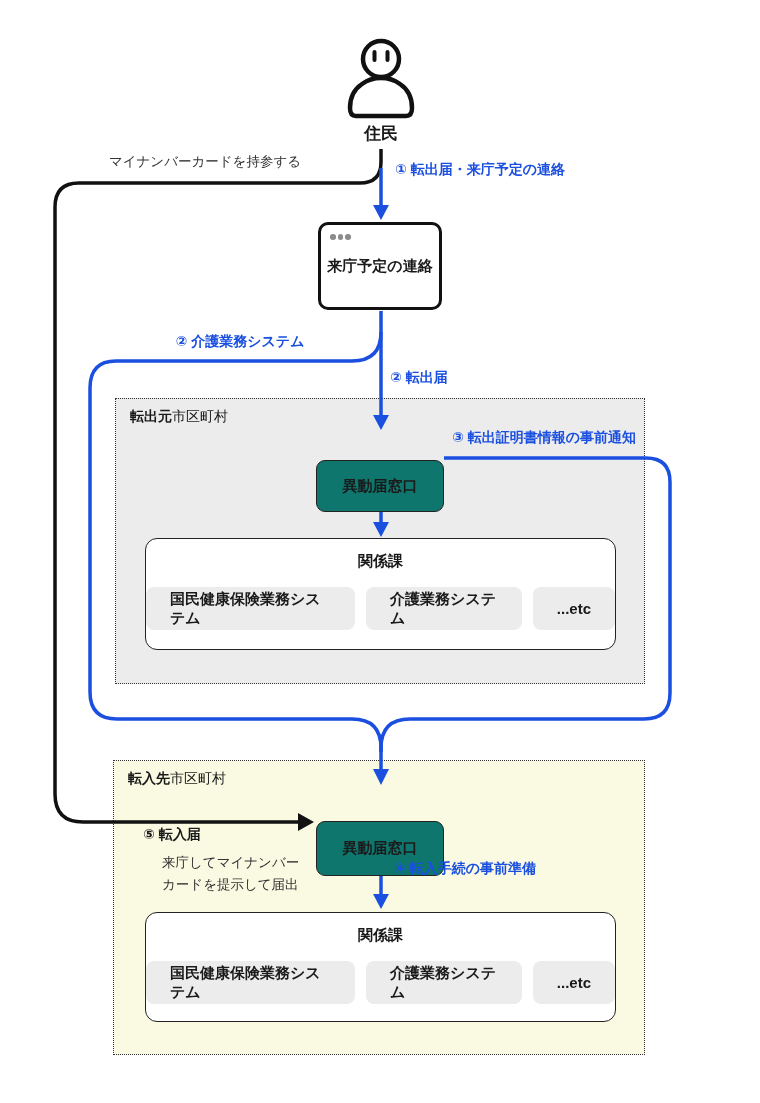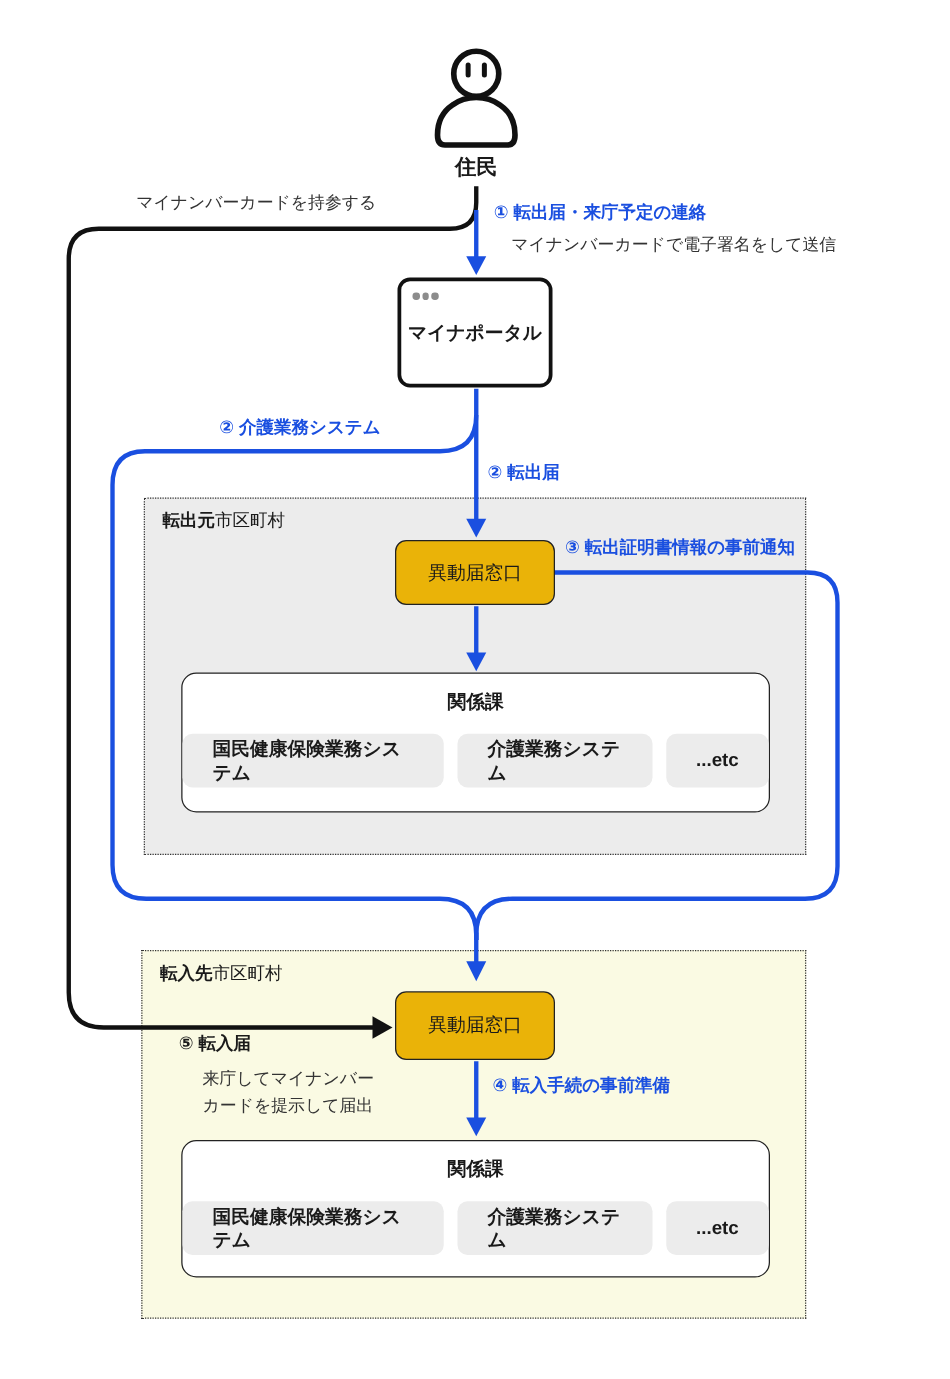--- a/index.html
+++ b/index.html
@@ -17,22 +17,22 @@
   .blue-line{stroke:var(--accent);stroke-width:3.5;fill:none;}
   .black-line{stroke:#111;stroke-width:3.5;fill:none;}
   .blue-fill{fill:var(--accent);stroke:none;}
   .black-fill{fill:#111;stroke:none;}
   .person{stroke:#111;stroke-width:4.5;fill:#fff;stroke-linejoin:round;}
   .person-eye{stroke:#111;stroke-width:4;stroke-linecap:round;}
   .lbl{position:absolute;z-index:3;white-space:nowrap;font-size:14px;color:var(--ink);}
   .lbl.blue{color:var(--accent);font-weight:bold;}
   .lbl.bold{font-weight:bold;}
   .lbl.sub{font-size:13.5px;color:var(--sub-ink);}
-  .node{position:absolute;z-index:2;background:#eab308;border:1.6px solid #222;border-radius:9px;
-        display:flex;align-items:center;justify-content:center;font-weight:normal;font-size:15px;color:var(--ink);}
+  .node{position:absolute;z-index:2;background:#0f766e;border:1.6px solid #222;border-radius:9px;
+        display:flex;align-items:center;justify-content:center;font-weight:bold;font-size:15px;color:var(--ink);margin-top:28px;}
   .portal{position:absolute;z-index:2;background:#fff;border:3px solid #111;border-radius:10px;}
   .portal .dots{position:absolute;left:9px;top:9px;display:flex;gap:2px;}
   .portal .dot{width:5.5px;height:5.5px;border-radius:50%;background:#8c8c8c;}
   .portal .portal-label{position:absolute;left:0;right:0;top:0;bottom:0;display:flex;align-items:center;justify-content:center;
         font-weight:bold;font-size:15px;color:var(--ink);}
   .section{position:absolute;z-index:0;border:1.5px dotted #333;}
   .section.src{background:var(--src-bg);}
   .section.dst{background:var(--dst-bg);}
   .section-label{position:absolute;left:14px;top:9px;font-size:14px;color:var(--ink);}
   .section-label b{font-weight:bold;}
@@ -89,29 +89,28 @@
 
     <path class="blue-line" d="M 381 849 L 381 895"></path>
     <polygon class="blue-fill" points="373,894 389,894 381,909"></polygon>
   </svg>
 
   <div class="lbl bold" style="left:331px;top:122px;width:100px;text-align:center;font-size:17px;">住民</div>
 
   <div class="lbl sub" style="left:60px;top:153px;width:290px;text-align:center;">マイナンバーカードを持参する</div>
 
   <div class="lbl blue" style="left:395px;top:161px;">① 転出届・来庁予定の連絡</div>
-  <div class="lbl sub" style="left:409px;top:187px;">マイナンバーカードで電子署名をして送信</div>
 
   <div class="portal" style="left:318px;top:222px;width:124px;height:88px;">
     <div class="dots">
       <div class="dot"></div>
         <div class="dot"></div>
         <div class="dot"></div>
     </div>
-    <div class="portal-label">マイナポータル</div>
+    <div class="portal-label">来庁予定の連絡</div>
   </div>
 
   <div class="lbl blue" style="left:140px;top:333px;width:200px;text-align:center;">② 介護業務システム</div>
   <div class="lbl blue" style="left:390px;top:369px;">② 転出届</div>
 
   <div class="node" style="left:316px;top:432px;width:128px;height:52px;">異動届窓口</div>
 
   <div class="lbl blue" style="left:452px;top:429px;">③ 転出証明書情報の事前通知</div>
 
   <div class="dept" style="left:145px;top:538px;width:471px;height:112px;">

